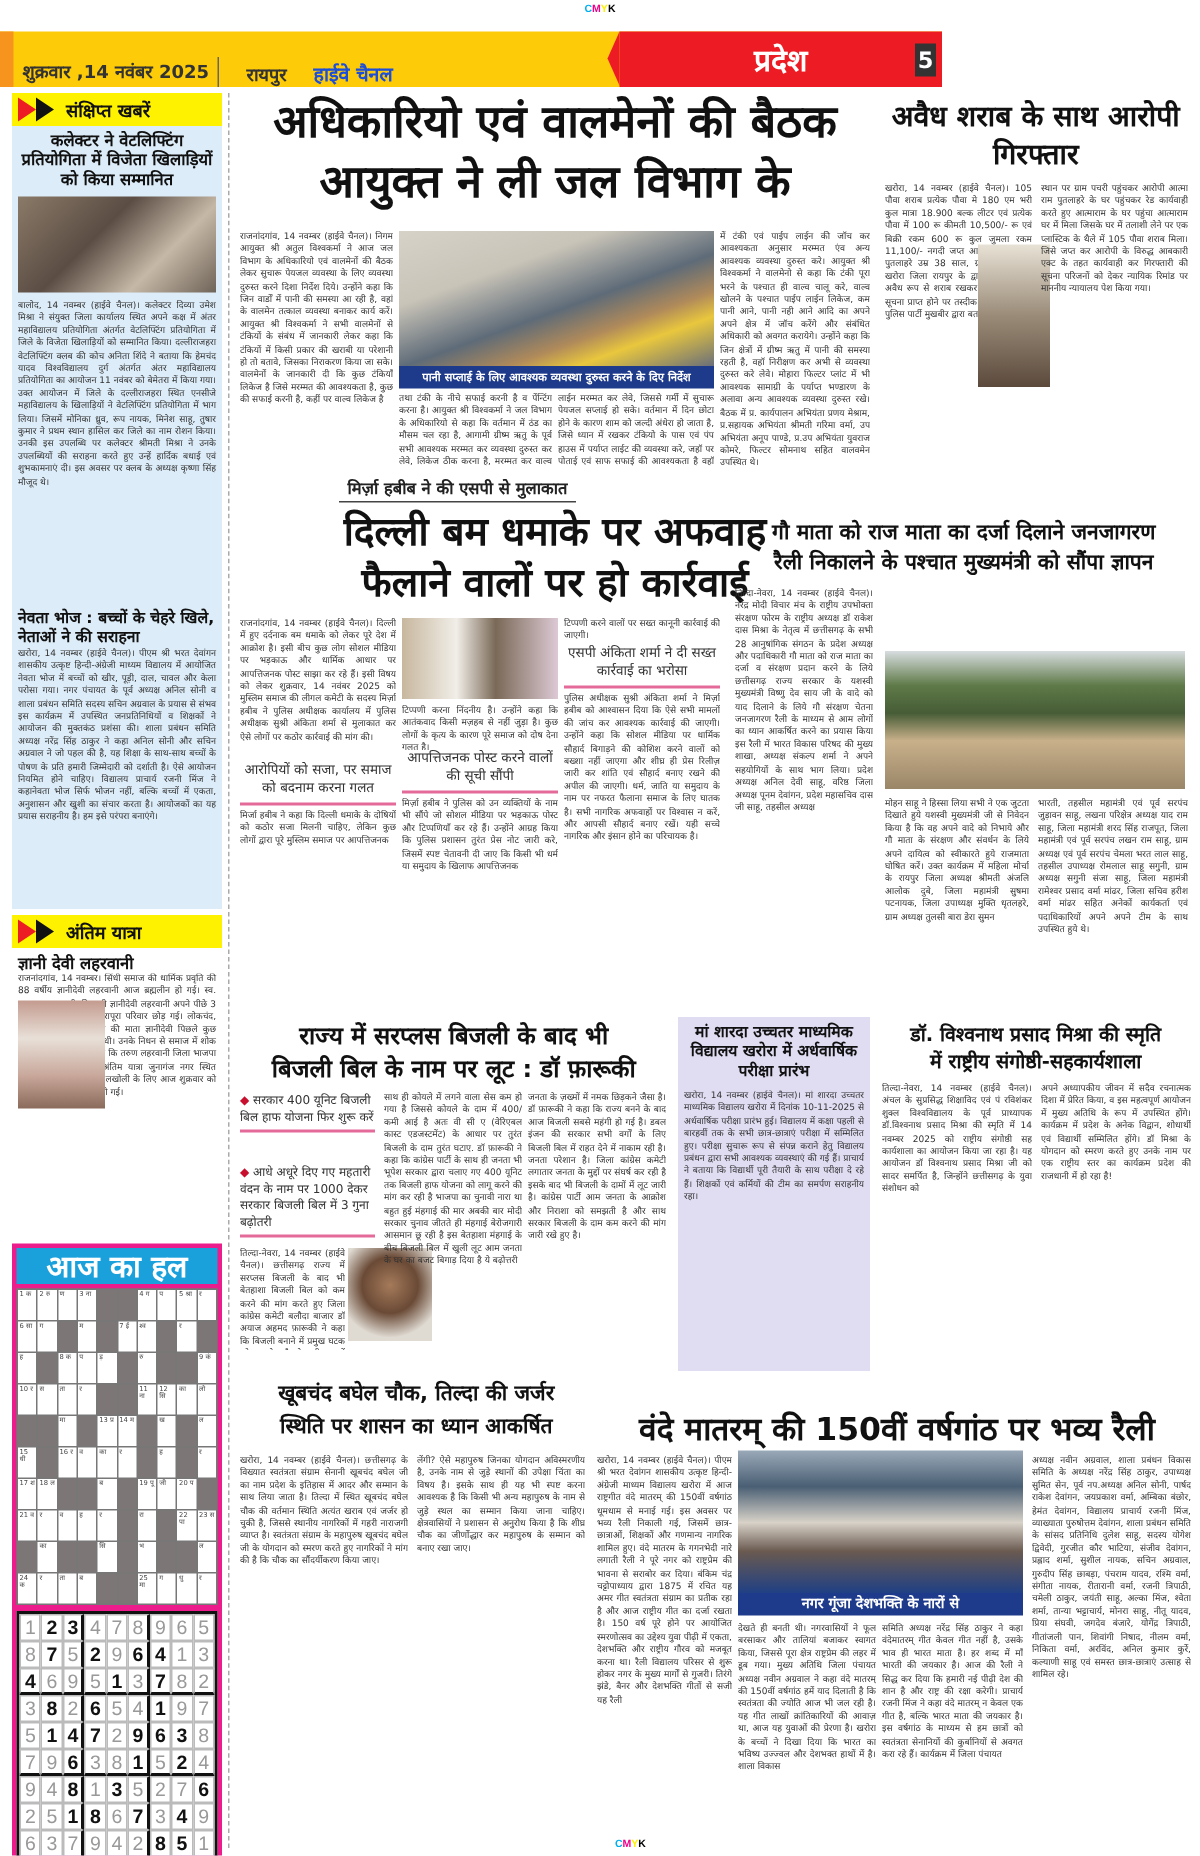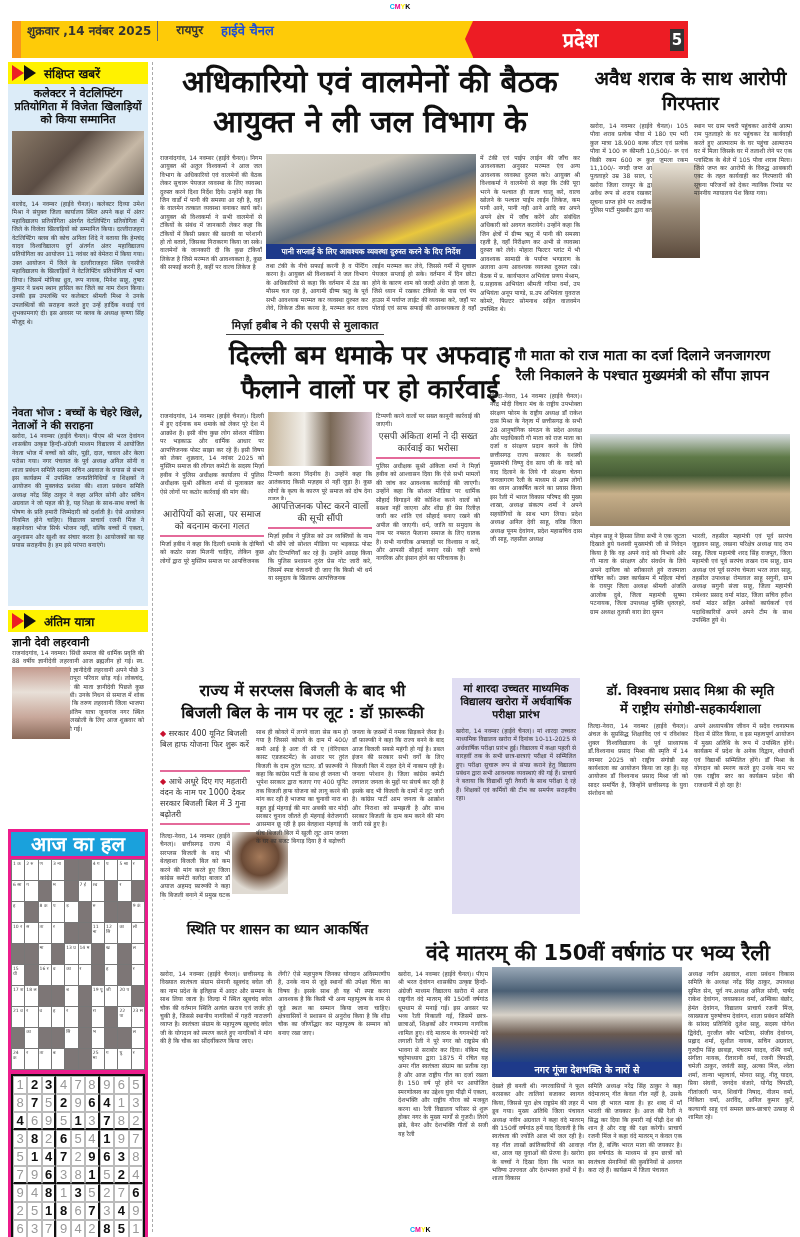--- a/index.html
+++ b/index.html
@@ -1,21 +1,21 @@
 <!DOCTYPE html>
 <html><head>
 <meta charset="utf-8">
 <style>
 *{box-sizing:border-box;margin:0;padding:0}
 body{width:800px;height:1237px;background:#fff;font-family:"DejaVu Sans","Liberation Sans",sans-serif;color:#222;position:relative;overflow:hidden}
 .abs{position:absolute}
 .cmyk{position:absolute;left:0;width:800px;text-align:center;font-size:7px;font-weight:bold;font-family:"Liberation Sans",sans-serif}
 .cmyk .c{color:#00aeef}.cmyk .m{color:#ec008c}.cmyk .y{color:#fff200}.cmyk .k{color:#000}
 
-.hdr{position:absolute;left:12px;top:21px;width:676px;height:37px;background:#fecb08;display:flex;align-items:flex-start}
+.hdr{position:absolute;left:0;top:21px;width:628px;height:37px;background:#fecb08;display:flex;align-items:flex-end}
 .hdr .orange{width:9px;height:100%;background:#f7941d}
 .hdr .date{font-size:12px;font-weight:bold;color:#333;padding:0 6px 0 6px;border-right:1px solid #666;height:20px;line-height:20px}
 .hdr .city{font-size:12px;font-weight:bold;color:#333;padding:0 18px}
 .hdr .brand{font-size:13px;font-weight:bold;color:#1d4ed8}
 .hdr .sec{position:absolute;right:0;top:0;height:37px;width:215px;background:#ed1c24;display:flex;align-items:center;justify-content:center}
 .hdr .sec::before{content:"";position:absolute;left:-8px;top:0;border-right:8px solid #ed1c24;border-top:18.5px solid transparent;border-bottom:18.5px solid transparent}
 .hdr .sec .lbl{color:#fff;font-size:20px;font-weight:bold}
 .hdr .pg{position:absolute;right:4px;top:8px;width:14px;height:22px;background:#333;color:#fff;font-size:15px;font-weight:bold;text-align:center;line-height:22px}
 
 .lcol{position:absolute;left:8px;top:62px;width:140px}
@@ -322,21 +322,21 @@
 </div>
 <div class="col-text" style="left:490px;top:392px;width:92px;height:250px">तिल्दा-नेवरा, 14 नवम्बर (हाईवे चैनल)। नरेंद्र मोदी विचार मंच के राष्ट्रीय उपभोक्ता संरक्षण फोरम के राष्ट्रीय अध्यक्ष डॉ राकेश दास मिश्रा के नेतृत्व में छत्तीसगढ़ के सभी 28 आनुषांगिक संगठन के प्रदेश अध्यक्ष और पदाधिकारी गौ माता को राज माता का दर्जा व संरक्षण प्रदान करने के लिये छत्तीसगढ़ राज्य सरकार के यशस्वी मुख्यमंत्री विष्णु देव साय जी के वादे को याद दिलाने के लिये गौ संरक्षण चेतना जनजागरण रैली के माध्यम से आम लोगों का ध्यान आकर्षित करने का प्रयास किया इस रैली में भारत विकास परिषद की मुख्य शाखा, अध्यक्ष संकल्प शर्मा ने अपने सहयोगियों के साथ भाग लिया। प्रदेश अध्यक्ष अनिल देवी साहू, वरिष्ठ जिला अध्यक्ष पूनम देवांगन, प्रदेश महासचिव दास जी साहू, तहसील अध्यक्ष</div>
 <div class="photo abs" style="left:590px;top:434px;width:200px;height:92px;background:linear-gradient(180deg,#d8dde0 0%,#5f7a48 25%,#465c36 45%,#c8b08a 65%,#9a8668)"></div>
 <div class="col-text" style="left:590px;top:532px;width:96px;height:110px">मोहन साहू ने हिस्सा लिया सभी ने एक जुटता दिखाते हुये यशस्वी मुख्यमंत्री जी से निवेदन किया है कि वह अपने वादे को निभाये और गौ माता के संरक्षण और संवर्धन के लिये अपने दायित्व को स्वीकारते हुये राजमाता घोषित करें। उक्त कार्यक्रम में महिला मोर्चा के रायपुर जिला अध्यक्ष श्रीमती अंजलि आलोक दुबे, जिला महामंत्री सुषमा पटनायक, जिला उपाध्यक्ष मुक्ति धृतलहरे, ग्राम अध्यक्ष तुलसी बारा डेरा सुमन</div>
 <div class="col-text" style="left:692px;top:532px;width:100px;height:110px">भारती, तहसील महामंत्री एवं पूर्व सरपंच जुड़ावन साहू, लखना परिक्षेत्र अध्यक्ष याद राम साहू, जिला महामंत्री शरद सिंह राजपूत, जिला महामंत्री एवं पूर्व सरपंच लखन राम साहू, ग्राम अध्यक्ष एवं पूर्व सरपंच चेमला भरत लाल साहू, तहसील उपाध्यक्ष रोमलाल साहू सगुनी, ग्राम अध्यक्ष सगुनी संजा साहू, जिला महामंत्री रामेश्वर प्रसाद वर्मा मांढर, जिला सचिव हरीश वर्मा मांढर सहित अनेकों कार्यकर्ता एवं पदाधिकारियों अपने अपने टीम के साथ उपस्थित हुये थे।</div>
 
 <div class="abs" style="left:160px;top:680px;width:285px">
   <div class="h1" style="font-size:16px;line-height:22px">राज्य में सरप्लस बिजली के बाद भी</div>
   <div class="h1" style="font-size:16px;line-height:22px">बिजली बिल के नाम पर लूट : डॉ फ़ारूकी</div>
 </div>
-<div class="abs" style="left:160px;top:728px;width:90px;font-size:8px;line-height:11px;color:#333;border-bottom:2px solid #e46a9a;padding-bottom:20px">
+<div class="abs" style="left:160px;top:728px;width:90px;font-size:8px;line-height:11px;color:#333;border-bottom:2px solid #e46a9a;padding-bottom:3px">
   <span style="color:#c8102e">◆</span> <span>सरकार 400 यूनिट बिजली बिल हाफ योजना फिर शुरू करें</span>
 </div>
 <div class="abs" style="left:160px;top:776px;width:90px;font-size:8px;line-height:11px;color:#333;border-bottom:2px solid #e46a9a;padding-bottom:3px">
   <span style="color:#c8102e">◆</span> <span>आधे अधूरे दिए गए महतारी वंदन के नाम पर 1000 देकर सरकार बिजली बिल में 3 गुना बढ़ोतरी</span>
 </div>
 <div class="photo abs" style="left:232px;top:832px;width:56px;height:62px;background:radial-gradient(circle at 50% 40%,#a57a5a 0%,#6a4a36 40%,#dfdad2 75%)"></div>
 <div class="col-text" style="left:160px;top:832px;width:70px;height:68px">तिल्दा-नेवरा, 14 नवम्बर (हाईवे चैनल)। छत्तीसगढ़ राज्य में सरप्लस बिजली के बाद भी बेतहाशा बिजली बिल को कम करने की मांग करते हुए जिला कांग्रेस कमेटी बलौदा बाजार डॉ अयाज अहमद फ़ारूकी ने कहा कि बिजली बनाने में प्रमुख घटक कोयला होता है जो छत्तीसगढ़ में पर्याप्त मात्रा में है</div>
 <div class="col-text" style="left:256px;top:728px;width:92px;height:172px">साथ ही कोयले में लगने वाला सेस कम हो गया है जिससे कोयले के दाम में 400/ कमी आई है अतः वी सी ए (वेरिएबल कास्ट एडजस्टमेंट) के आधार पर तुरंत बिजली के दाम तुरंत घटाए. डॉ फ़ारूकी ने कहा कि कांग्रेस पार्टी के साथ ही जनता भी भूपेश सरकार द्वारा चलाए गए 400 यूनिट तक बिजली हाफ योजना को लागू करने की मांग कर रही है भाजपा का चुनावी नारा था बहुत हुई मंहगाई की मार अबकी बार मोदी सरकार चुनाव जीतते ही मंहगाई बेरोजगारी आसमान छू रही है इस बेतहाशा मंहगाई के बीच बिजली बिल में खुली लूट आम जनता के घर का बजट बिगाड़ दिया है ये बढ़ोत्तरी</div>
 <div class="col-text" style="left:352px;top:728px;width:92px;height:172px">जनता के ज़ख्मों में नमक छिड़कने जैसा है। डॉ फ़ारूकी ने कहा कि राज्य बनने के बाद आज बिजली सबसे महंगी हो गई है। डबल इंजन की सरकार सभी वर्गों के लिए बिजली बिल में राहत देने में नाकाम रही है। जनता परेशान है। जिला कांग्रेस कमेटी लगातार जनता के मुद्दों पर संघर्ष कर रही है इसके बाद भी बिजली के दामों में लूट जारी है। कांग्रेस पार्टी आम जनता के आक्रोश और निराशा को समझती है और साथ सरकार बिजली के दाम कम करने की मांग जारी रखे हुए है।</div>
 
@@ -346,20 +346,21 @@
 </div>
 
 <div class="abs" style="left:588px;top:682px;width:205px">
   <div class="h1" style="font-size:13px;line-height:18px">डॉ. विश्वनाथ प्रसाद मिश्रा की स्मृति</div>
   <div class="h1" style="font-size:13px;line-height:18px">में राष्ट्रीय संगोष्ठी-सहकार्यशाला</div>
 </div>
 <div class="col-text" style="left:588px;top:722px;width:100px;height:192px">तिल्दा-नेवरा, 14 नवम्बर (हाईवे चैनल)। अंचल के सुप्रसिद्ध शिक्षाविद एवं पं रविशंकर शुक्ल विश्वविद्यालय के पूर्व प्राध्यापक डॉ.विश्वनाथ प्रसाद मिश्रा की स्मृति में 14 नवम्बर 2025 को राष्ट्रीय संगोष्ठी सह कार्यशाला का आयोजन किया जा रहा है। यह आयोजन डॉ विश्वनाथ प्रसाद मिश्रा जी को सादर समर्पित है, जिन्होंने छत्तीसगढ़ के युवा संशोधन को</div>
 <div class="col-text" style="left:694px;top:722px;width:100px;height:192px">अपने अध्यापकीय जीवन में सदैव रचनात्मक दिशा में प्रेरित किया, व इस महत्वपूर्ण आयोजन में मुख्य अतिथि के रूप में उपस्थित होंगे। कार्यक्रम में प्रदेश के अनेक विद्वान, शोधार्थी एवं विद्यार्थी सम्मिलित होंगे। डॉ मिश्रा के योगदान को स्मरण करते हुए उनके नाम पर एक राष्ट्रीय स्तर का कार्यक्रम प्रदेश की राजधानी में हो रहा है!</div>
 
 <div class="abs" style="left:160px;top:918px;width:235px">
+  <div class="h1" style="font-size:14px;line-height:22px">खूबचंद बघेल चौक, तिल्दा की जर्जर</div>
   <div class="h1" style="font-size:14px;line-height:22px">स्थिति पर शासन का ध्यान आकर्षित</div>
 </div>
 <div class="col-text" style="left:160px;top:970px;width:112px;height:245px">खरोरा, 14 नवम्बर (हाईवे चैनल)। छत्तीसगढ़ के विख्यात स्वतंत्रता संग्राम सेनानी खूबचंद बघेल जी का नाम प्रदेश के इतिहास में आदर और सम्मान के साथ लिया जाता है। तिल्दा में स्थित खूबचंद बघेल चौक की वर्तमान स्थिति अत्यंत खराब एवं जर्जर हो चुकी है, जिससे स्थानीय नागरिकों में गहरी नाराजगी व्याप्त है। स्वतंत्रता संग्राम के महापुरुष खूबचंद बघेल जी के योगदान को स्मरण करते हुए नागरिकों ने मांग की है कि चौक का सौंदर्यीकरण किया जाए।</div>
 <div class="col-text" style="left:278px;top:970px;width:112px;height:245px">लेंगी? ऐसे महापुरुष जिनका योगदान अविस्मरणीय है, उनके नाम से जुड़े स्थानों की उपेक्षा चिंता का विषय है। इसके साथ ही यह भी स्पष्ट करना आवश्यक है कि किसी भी अन्य महापुरुष के नाम से जुड़े स्थल का सम्मान किया जाना चाहिए। क्षेत्रवासियों ने प्रशासन से अनुरोध किया है कि शीघ्र चौक का जीर्णोद्धार कर महापुरुष के सम्मान को बनाए रखा जाए।</div>
 
 <div class="abs" style="left:398px;top:938px;width:400px">
   <div class="h1" style="font-size:21px;line-height:30px">वंदे मातरम् की 150वीं वर्षगांठ पर भव्य रैली</div>
 </div>
 <div class="photo abs" style="left:492px;top:967px;width:190px;height:96px;background:linear-gradient(180deg,#9aa9b8 0%,#4a5f74 25%,#d8d2c8 50%,#6a5a50 70%,#1d3f86)"></div>
 <div class="caption abs" style="left:492px;top:1062px;width:190px;line-height:15px;font-size:9.5px">नगर गूंजा देशभक्ति के नारों से</div>

